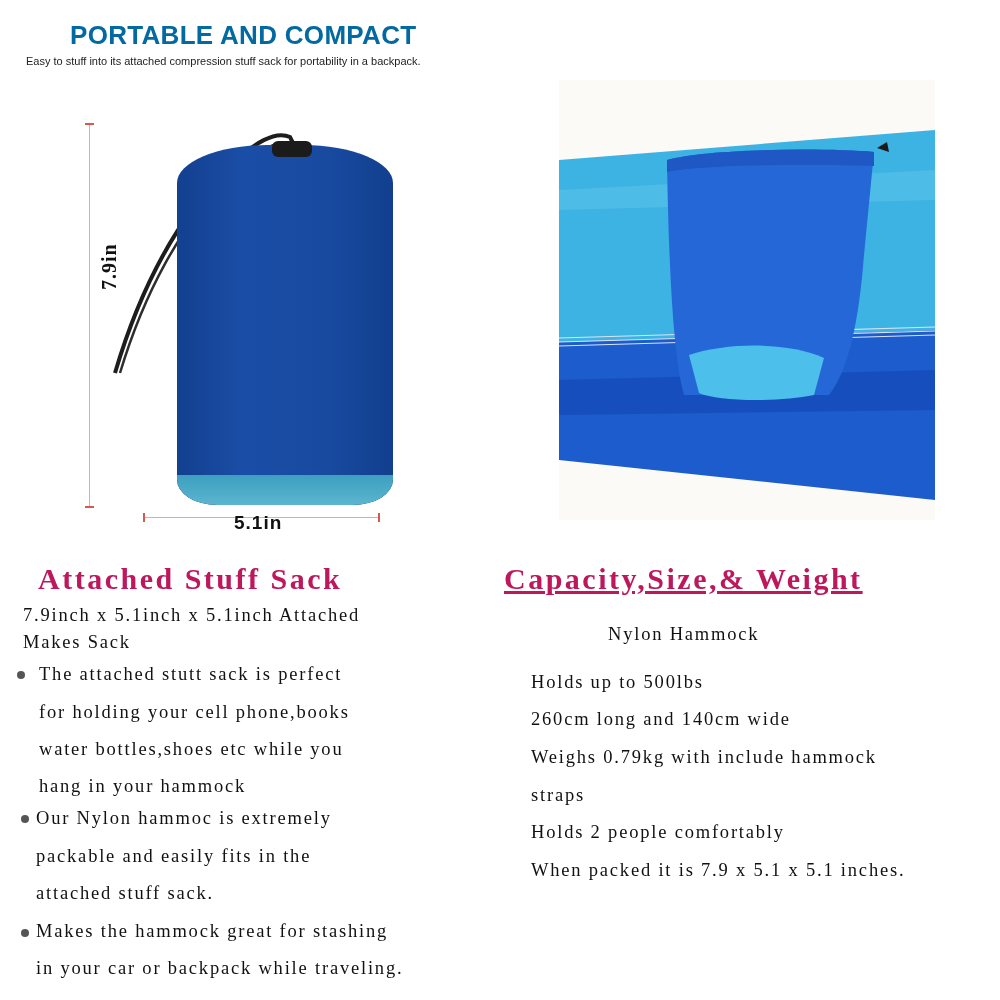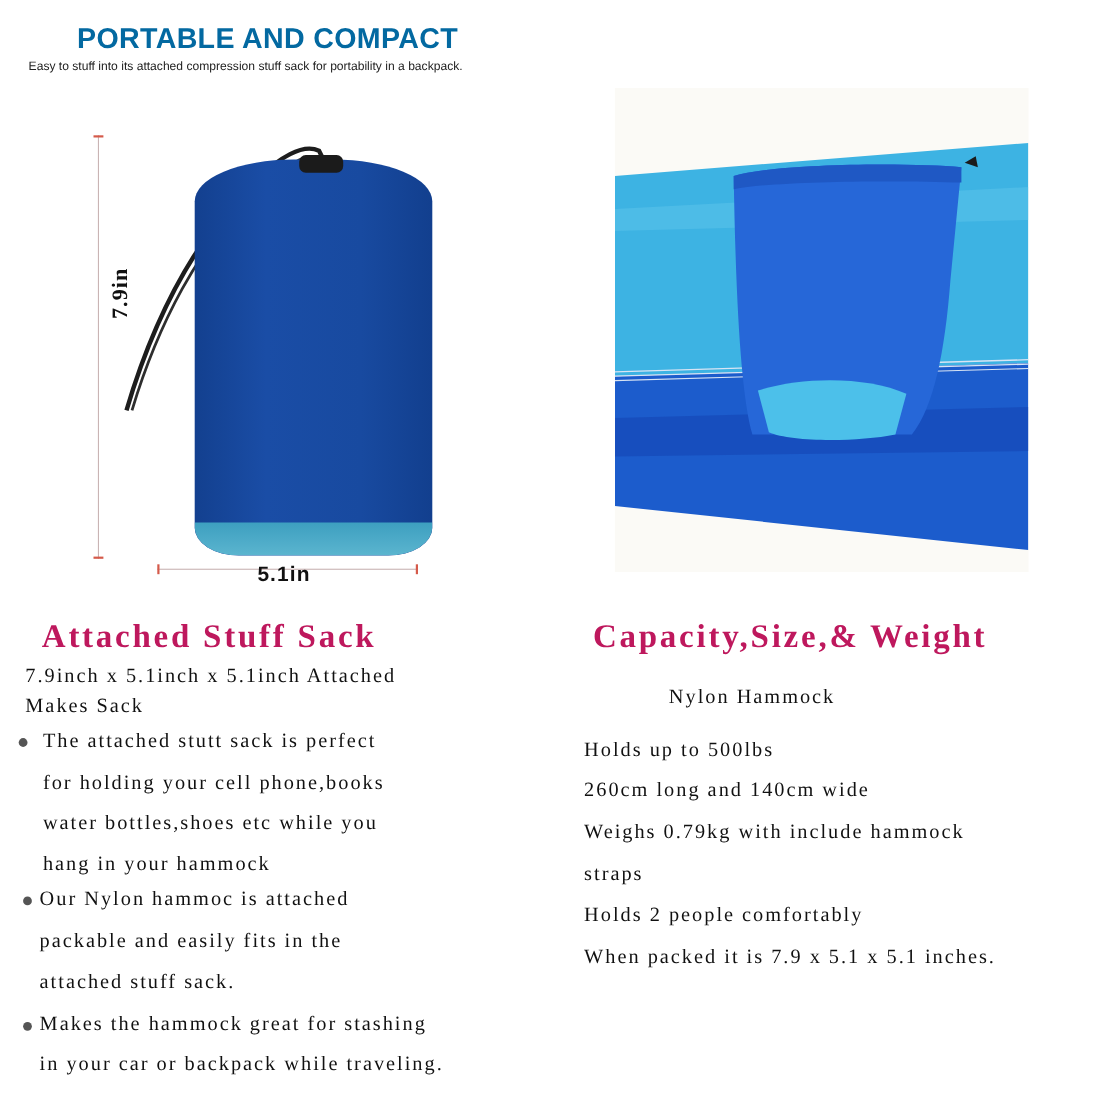--- a/index.html
+++ b/index.html
@@ -100,28 +100,28 @@
 <div class="serif-text" style="left:23px; top:605px;">7.9inch x 5.1inch x 5.1inch Attached</div>
 <div class="serif-text" style="left:23px; top:632px;">Makes Sack</div>
 
 <div class="bullet-dot" style="left:17px; top:671px;"></div>
 <div class="serif-text" style="left:39px; top:664px;">The attached stutt sack is perfect</div>
 <div class="serif-text" style="left:39px; top:702px;">for holding your cell phone,books</div>
 <div class="serif-text" style="left:39px; top:739px;">water bottles,shoes etc while you</div>
 <div class="serif-text" style="left:39px; top:776px;">hang in your hammock</div>
 
 <div class="bullet-dot" style="left:21px; top:815px;"></div>
-<div class="serif-text" style="left:36px; top:808px;">Our Nylon hammoc is attached</div>
+<div class="serif-text" style="left:36px; top:808px;">Our Nylon hammoc is extremely</div>
 <div class="serif-text" style="left:36px; top:846px;">packable and easily fits in the</div>
 <div class="serif-text" style="left:36px; top:883px;">attached stuff sack.</div>
 
 <div class="bullet-dot" style="left:21px; top:929px;"></div>
 <div class="serif-text" style="left:36px; top:921px;">Makes the hammock great for stashing</div>
 <div class="serif-text" style="left:36px; top:958px;">in your car or backpack while traveling.</div>
 
-<div class="col-title" style="left:539px; top:562px;">Capacity,Size,&amp; Weight</div>
+<div class="col-title" style="left:504px; top:562px;text-decoration:underline;">Capacity,Size,&amp; Weight</div>
 <div class="serif-text" style="left:608px; top:624px;">Nylon Hammock</div>
 <div class="serif-text" style="left:531px; top:672px;">Holds up to 500lbs</div>
 <div class="serif-text" style="left:531px; top:709px;">260cm long and 140cm wide</div>
 <div class="serif-text" style="left:531px; top:747px;">Weighs 0.79kg with include hammock</div>
 <div class="serif-text" style="left:531px; top:785px;">straps</div>
 <div class="serif-text" style="left:531px; top:822px;">Holds 2 people comfortably</div>
 <div class="serif-text" style="left:531px; top:860px;">When packed it is 7.9 x 5.1 x 5.1 inches.</div>
 
 </body></html>

